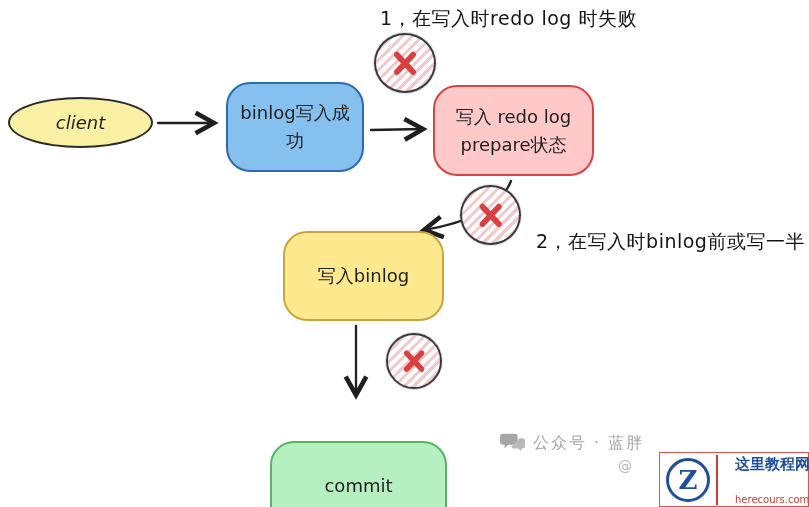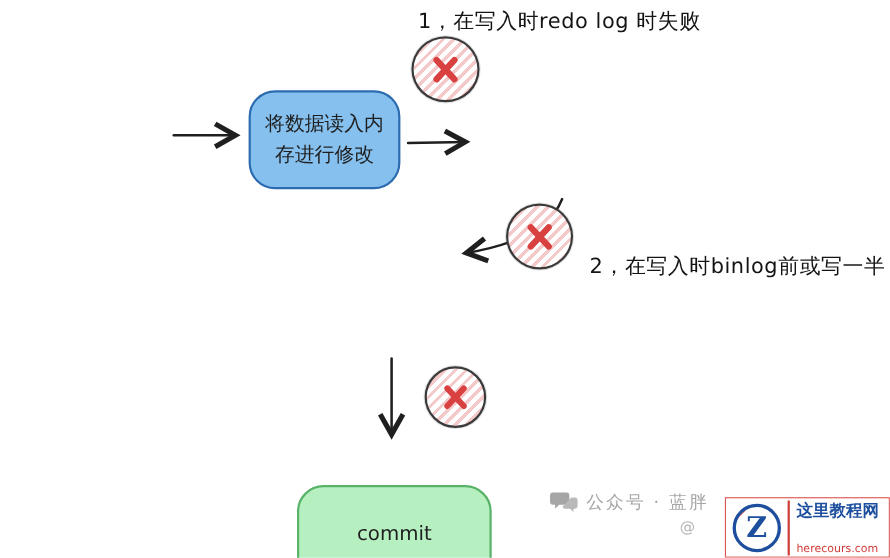--- a/index.html
+++ b/index.html
@@ -55,21 +55,21 @@
   .xicon-1 { left:374px; top:33px;  width:62px; height:60px; }
   .xicon-2 { left:460px; top:185px; width:61px; height:60px; }
   .xicon-3 { left:386px; top:333px; width:56px; height:56px; }
 
   
   svg.arrows { position:absolute; left:0; top:0; pointer-events:none; }
   .edge { fill:none; stroke:#1f1f1f; stroke-width:2.3; stroke-linecap:round; }
 
   
   .watermark {
-    position:absolute; left:500px; top:445px;
+    position:absolute; left:500px; top:431px;
     display:flex; align-items:flex-start; color:#a6a6a6;justify-content:flex-end;
   }
   .wm-icon { width:26px; height:24px; margin-right:7px; }
   .wm-text { font-size:16px; letter-spacing:2px; padding-top:2px; }
   .wm-handle { position:absolute; left:118px; top:27px; font-size:14px; color:#b5b5b5; }
 
   
   .sitelogo {
     position:absolute; left:659px; top:452px; width:150px; height:55px;
     background:#ffffff; border:1px solid #d9534f;
@@ -81,21 +81,21 @@
     position:relative; flex:0 0 auto;
     display:flex; align-items:center; justify-content:center;
     overflow:hidden;
   }
   .logo-badge .z { font-size:26px; font-weight:bold; color:#1d4f9e; font-family:"DejaVu Serif", serif; }
   .logo-badge .corner {
     position:absolute; left:-2px; top:-2px;
     width:0; height:0;
     border-top:16px solid #cf3b36; border-right:16px solid transparent;
   }
-  .logo-txt { margin-left:6px; border-left:2px solid #cf3b36; padding-left:6px; }
+  .logo-txt { margin-left:6px; border-left:2px solid #cf3b36; padding-left:17px; }
   .logo-title { font-size:15px; font-weight:bold; color:#1d4f9e; white-space:nowrap; }
   .logo-domain { font-size:10px; color:#cf3b36; margin-top:20px; }
 </style>
 </head>
 <body>
 
 <div class="canvas">
 
   <svg class="arrows" width="809" height="507" viewBox="0 0 809 507">
     <defs>
@@ -124,26 +124,35 @@
       <line x1="44" y1="15" x2="16" y2="45" stroke="#d94040" stroke-width="10" stroke-linecap="round"></line>
     </svg>
   </div>
   <div class="xicon xicon-3">
     <svg viewBox="0 0 60 60">
       <line x1="16" y1="15" x2="44" y2="45" stroke="#d94040" stroke-width="10" stroke-linecap="round"></line>
       <line x1="44" y1="15" x2="16" y2="45" stroke="#d94040" stroke-width="10" stroke-linecap="round"></line>
     </svg>
   </div>
 
+  <div class="node ellipse">
+    <span class="lbl">client</span>
+  </div>
 
   <div class="node box box-read">
-    <span class="lbl">将数据读入内存进行修改</span>
+    <span class="lbl">binlog写入成功</span>
   </div>
 
+  <div class="node box box-redo">
+    <span class="lbl">写入 redo log prepare状态</span>
+  </div>
 
+  <div class="node box box-binlog">
+    <span class="lbl">写入binlog</span>
+  </div>
 
   <div class="node box box-commit">
     <span class="lbl">commit</span>
   </div>
 
   <div class="watermark">
     <svg class="wm-icon" viewBox="0 0 28 24">
       <path d="M3 2 h13 a3 3 0 0 1 3 3 v6 a3 3 0 0 1 -3 3 h-7 l-4 4 v-4 h-2 a3 3 0 0 1 -3 -3 v-6 a3 3 0 0 1 3 -3 z" fill="#a6a6a6"></path>
       <path d="M21 7 h3 a3 3 0 0 1 3 3 v5 a3 3 0 0 1 -3 3 h-1 v3 l-3.5 -3 h-4.5 a3 3 0 0 1 -2.8 -2" fill="#b9b9b9"></path>
     </svg>

